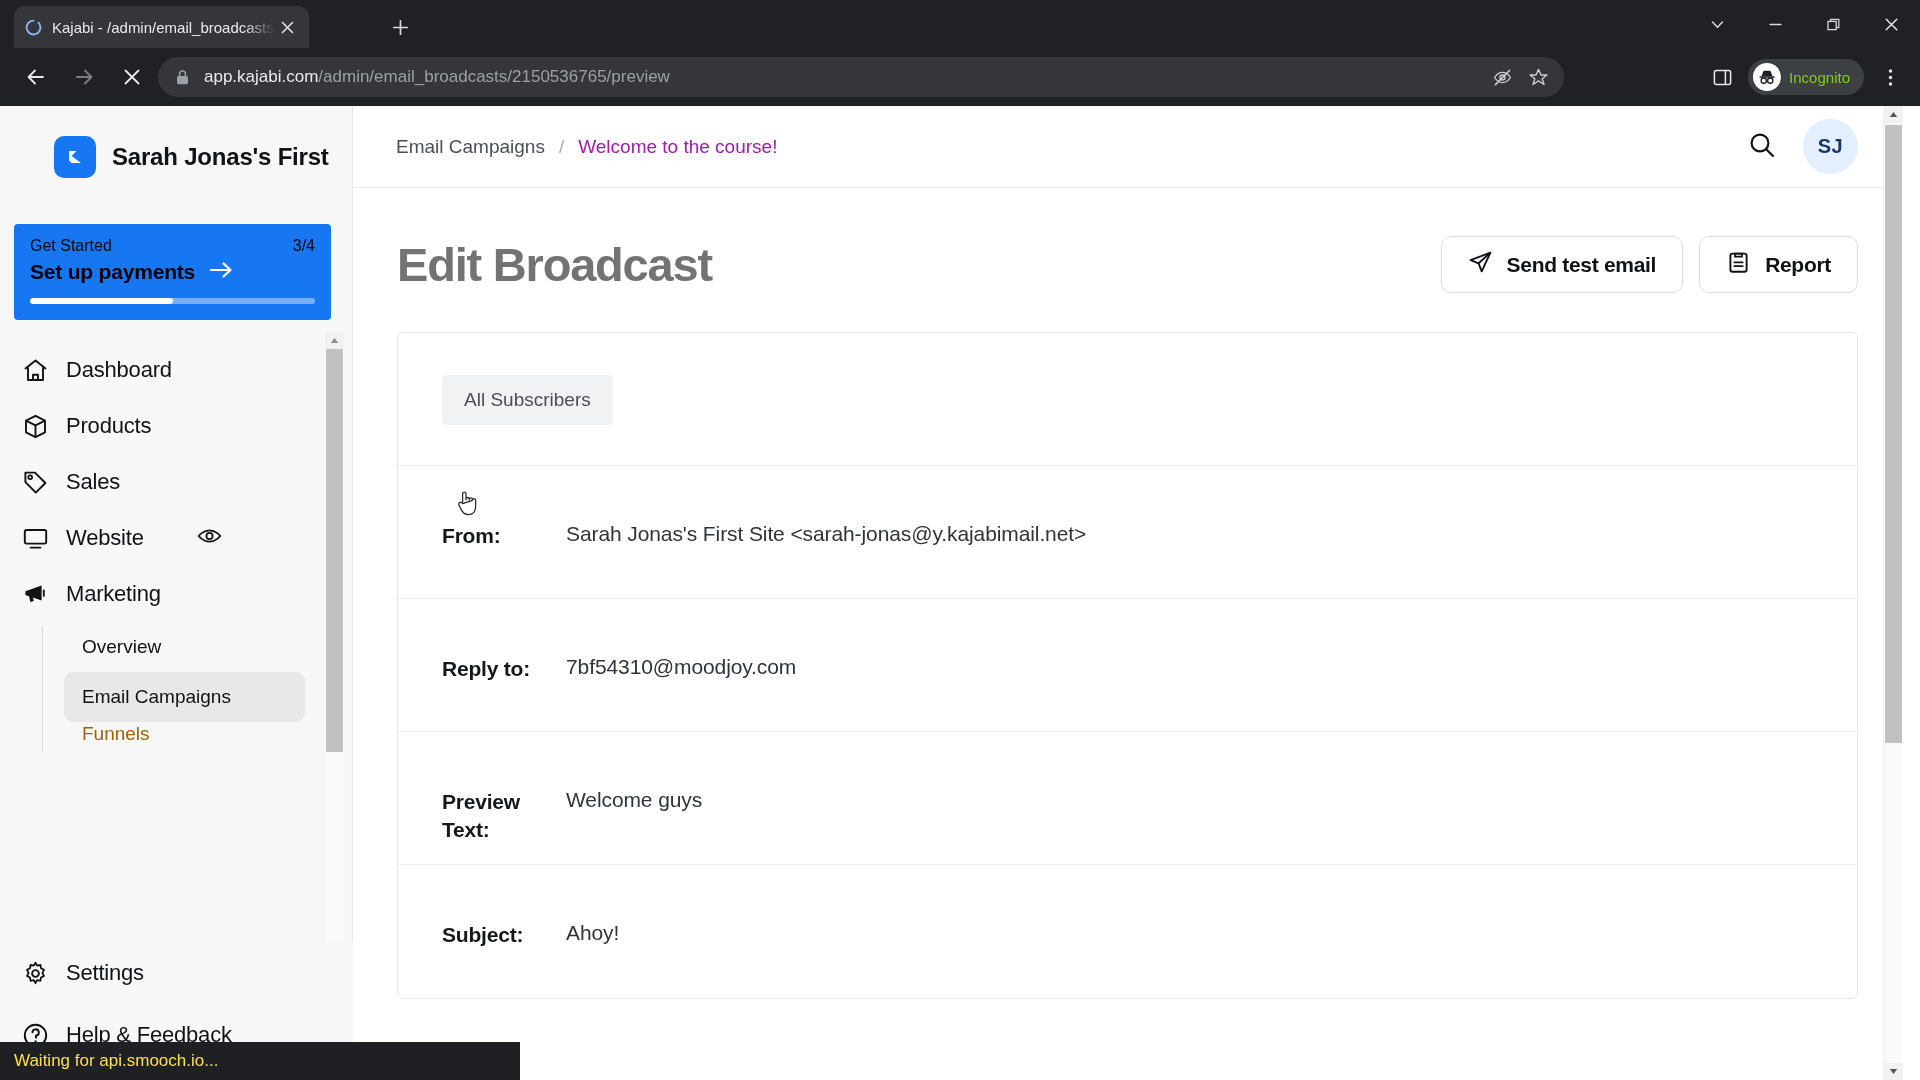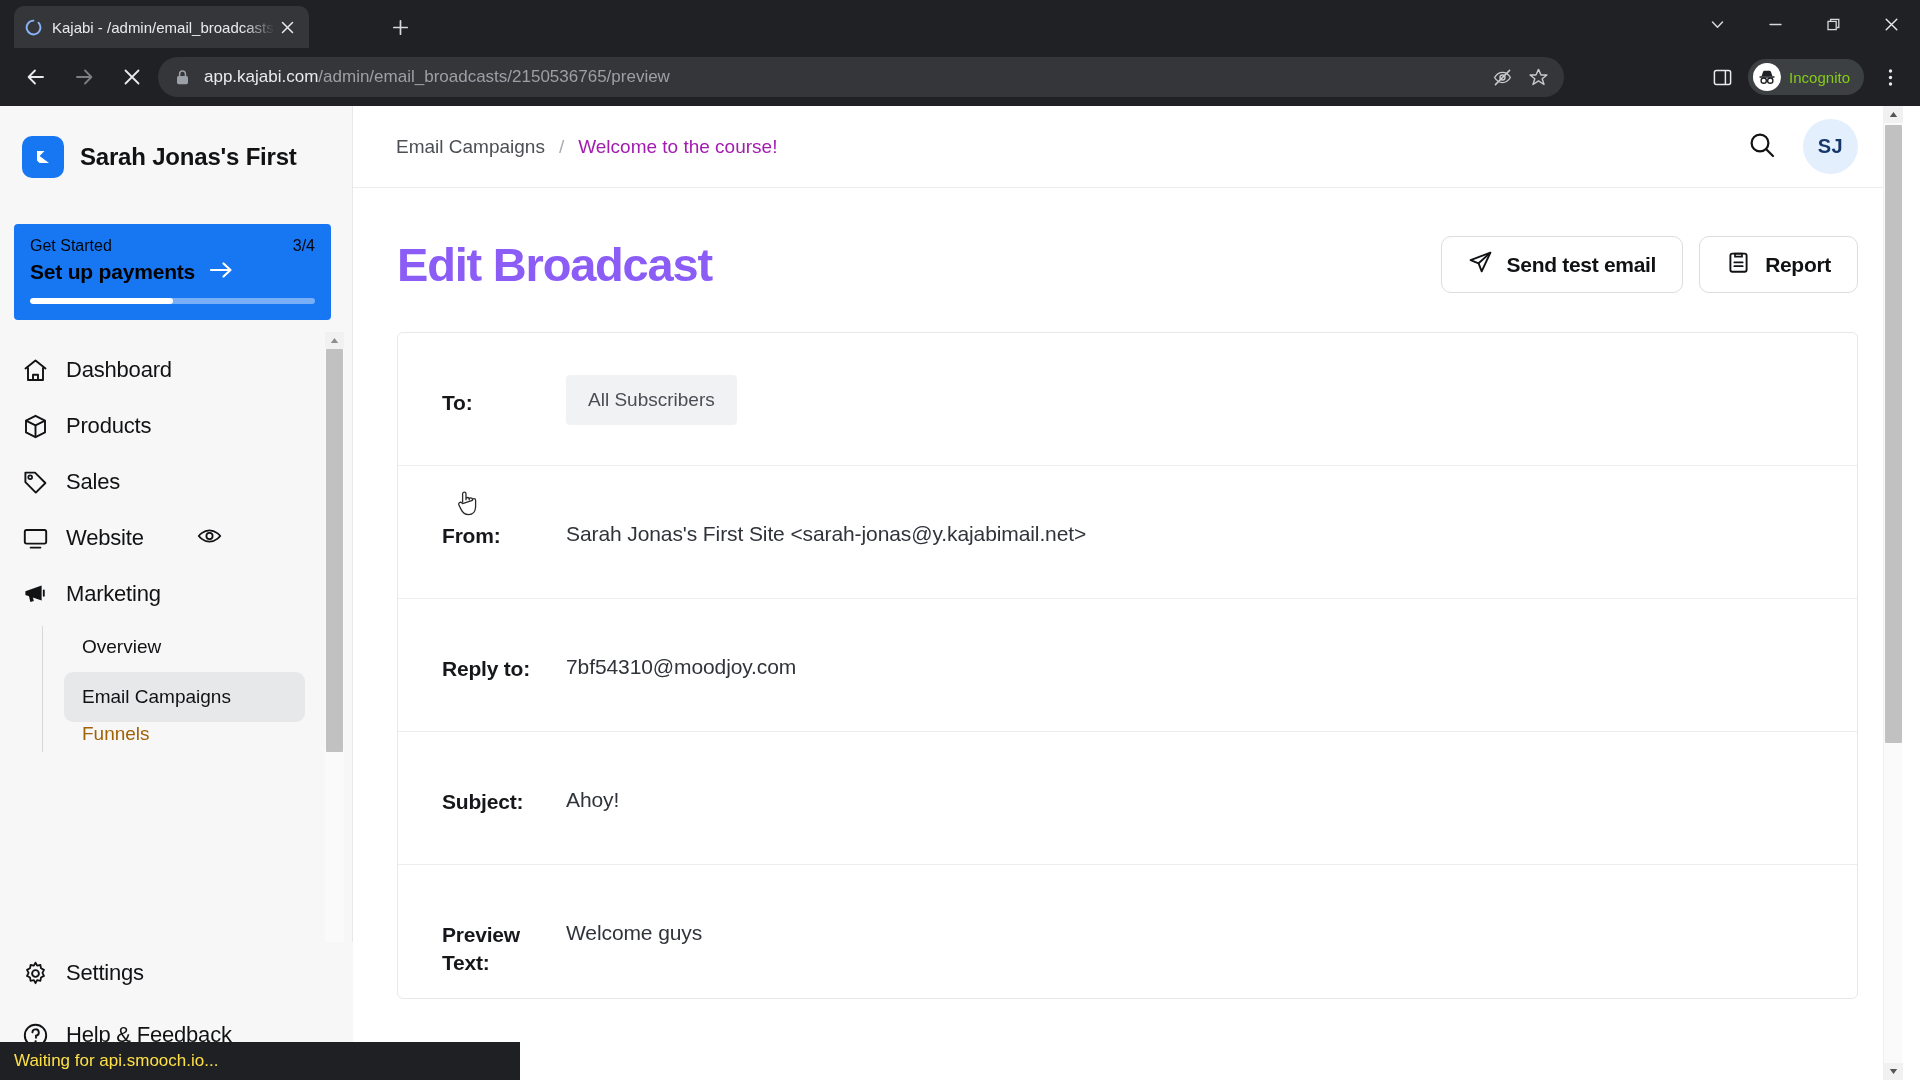--- a/index.html
+++ b/index.html
@@ -52,21 +52,21 @@
   }
   .incognito-badge { width:28px; height:28px; border-radius:50%; background:#ffffff; display:flex; align-items:center; justify-content:center; }
   .incognito-label { color:#84cc16; font-size:15px; }
 
   
   .viewport { position:absolute; top:106px; left:0; width:1920px; height:974px; background:#ffffff; overflow:hidden; }
 
   
   .sidebar {
     position:absolute; left:0; top:0; width:353px; height:974px;
-    background:#f7f7f8; border-right:1px solid #e8e8ea;
+    background:#f7f7f8; border-right:1px solid #e8e8ea;padding-left:32px;
   }
   .brand { display:flex; align-items:center; padding:24px 0 0 22px; height:78px; }
   .brand-logo {
     width:42px; height:42px; border-radius:10px; background:#1776f2;
     display:flex; align-items:center; justify-content:center; flex:0 0 42px;
   }
   .brand-name { margin-left:16px; font-size:24px; font-weight:700; color:#111214; letter-spacing:-0.2px; }
 
   .nav-scroll { position:absolute; top:118px; left:0; width:353px; height:772px; }
 
@@ -120,21 +120,21 @@
   .bc-sep { color:#a9acb1; }
   .bc-current { color:#a21caf; }
   .topbar-right { margin-left:auto; display:flex; align-items:center; gap:26px; }
   .avatar {
     width:55px; height:55px; border-radius:50%; background:#e3effd;
     display:flex; align-items:center; justify-content:center;
     color:#17376b; font-size:20px; font-weight:700; letter-spacing:.5px;
   }
 
   .page-head { display:flex; align-items:center; padding:48px 44px 0 44px; }
-  .page-title { font-size:47px; font-weight:800; color:#8b5cf6; letter-spacing:-1.2px; }
+  .page-title { font-size:47px; font-weight:800; color:#737373; letter-spacing:-1.2px; }
   .page-actions { margin-left:auto; display:flex; gap:16px; }
   .btn {
     display:flex; align-items:center; gap:14px; height:57px; padding:0 26px;
     border:1px solid #dcdde0; border-radius:10px; background:#fff;
     font-size:21px; font-weight:700; color:#111214; letter-spacing:-0.3px; white-space:nowrap;
   }
 
   .card {
     margin:39px 44px 0 44px; border:1px solid #e8e8ea; border-radius:6px; background:#fff;
   }
@@ -470,42 +470,41 @@
               </svg>
             </span>
             <span>Report</span>
           </button>
         </div>
       </div>
 
       <section class="card">
 
         <div class="row">
-          <div class="row-label">To:</div>
           <div class="chip">All Subscribers</div>
         </div>
 
         <div class="row">
           <div class="row-label">From:</div>
           <div class="row-value">Sarah Jonas's First Site &lt;sarah-jonas@y.kajabimail.net&gt;</div>
         </div>
 
         <div class="row">
           <div class="row-label">Reply to:</div>
           <div class="row-value">7bf54310@moodjoy.com</div>
         </div>
 
         <div class="row">
+          <div class="row-label">Preview Text:</div>
+          <div class="row-value">Welcome guys</div>
+        </div>
+
+        <div class="row">
           <div class="row-label">Subject:</div>
           <div class="row-value">Ahoy!</div>
-        </div>
-
-        <div class="row">
-          <div class="row-label">Preview Text:</div>
-          <div class="row-value">Welcome guys</div>
         </div>
 
       </section>
     </div>
 
     <div class="main-scroll">
       <div class="ms-arrow">
         <svg width="9" height="7" viewBox="0 0 9 7">
             <path d="M4.5 1 8.2 6H.8z" fill="#555"></path>
           </svg>

